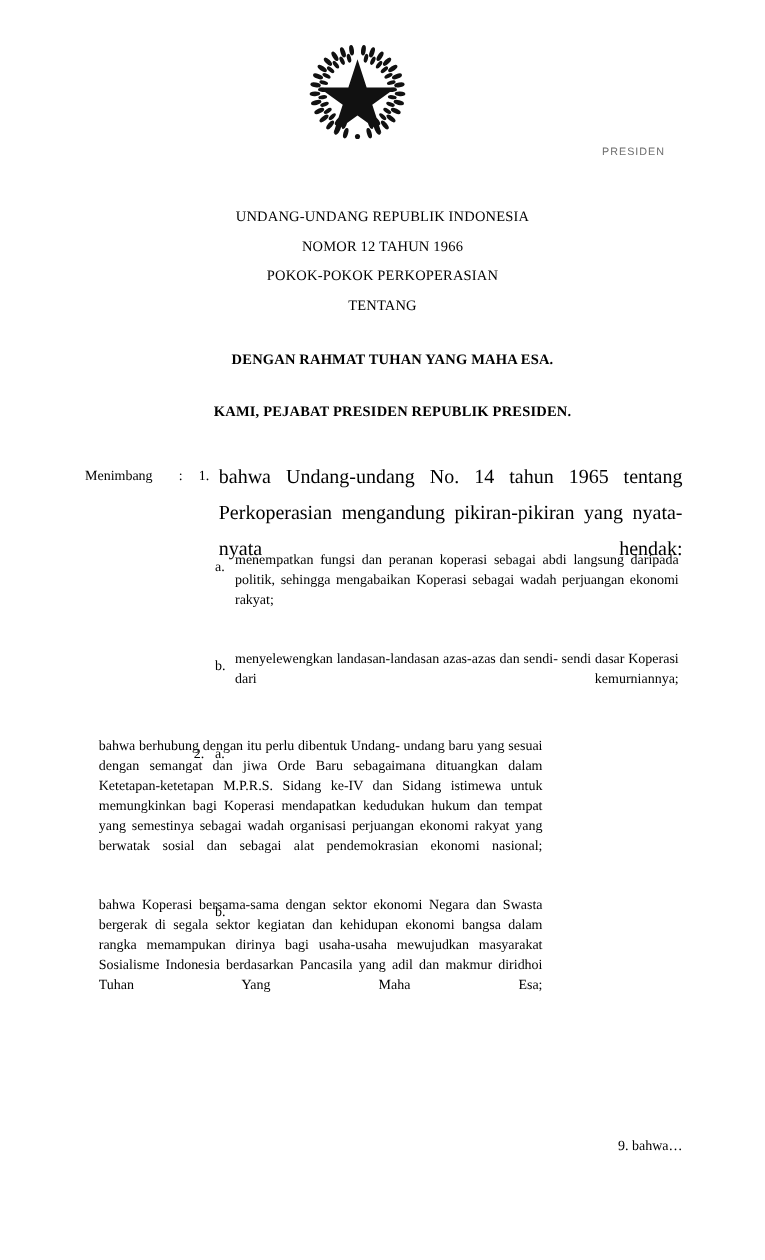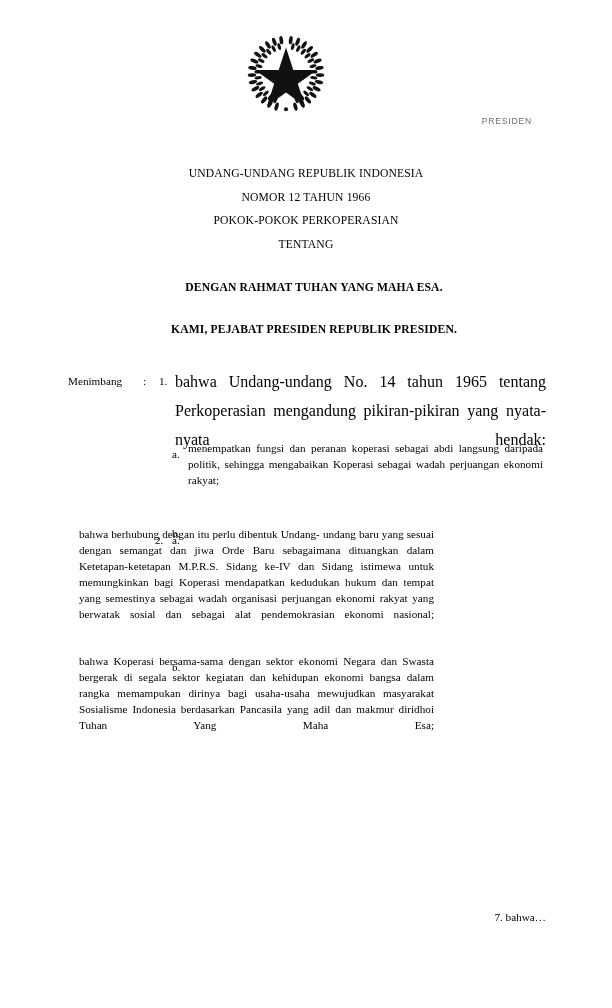--- a/index.html
+++ b/index.html
@@ -273,28 +273,29 @@
     <span class="considering-text">bahwa Undang-undang No. 14 tahun 1965 tentang Perkoperasian mengandung pikiran-pikiran yang nyata-nyata hendak:</span>
   </div>
 
   <div class="sub-item lvl-a">
     <span class="sub-marker">a.</span>
     <div class="sub-body">menempatkan fungsi dan peranan koperasi sebagai abdi langsung daripada politik, sehingga mengabaikan Koperasi sebagai wadah perjuangan ekonomi rakyat;</div>
   </div>
 
   <div class="sub-item lvl-a">
     <span class="sub-marker">b.</span>
+    <div class="sub-body">menyelewengkan landasan-landasan azas-azas dan sendi- sendi dasar Koperasi dari kemurniannya;</div>
   </div>
 
   <div class="sub-item lvl-2 gap-lg">
     <span class="num-marker">2.</span>
     <span class="sub-marker">a.</span>
     <div class="sub-body">bahwa berhubung dengan itu perlu dibentuk Undang- undang baru yang sesuai dengan semangat dan jiwa Orde Baru sebagaimana dituangkan dalam Ketetapan-ketetapan M.P.R.S. Sidang ke-IV dan Sidang istimewa untuk memungkinkan bagi Koperasi mendapatkan kedudukan hukum dan tempat yang semestinya sebagai wadah organisasi perjuangan ekonomi rakyat yang berwatak sosial dan sebagai alat pendemokrasian ekonomi nasional;</div>
   </div>
 
   <div class="sub-item lvl-2">
     <span class="sub-marker">b.</span>
     <div class="sub-body">bahwa Koperasi bersama-sama dengan sektor ekonomi Negara dan Swasta bergerak di segala sektor kegiatan dan kehidupan ekonomi bangsa dalam rangka memampukan dirinya bagi usaha-usaha mewujudkan masyarakat Sosialisme Indonesia berdasarkan Pancasila yang adil dan makmur diridhoi Tuhan Yang Maha Esa;</div>
   </div>
 
 </div>
 
-<div class="footer-cont">7. bahwa…</div>
+<div class="footer-cont">9. bahwa…</div>
 
 </body></html>

